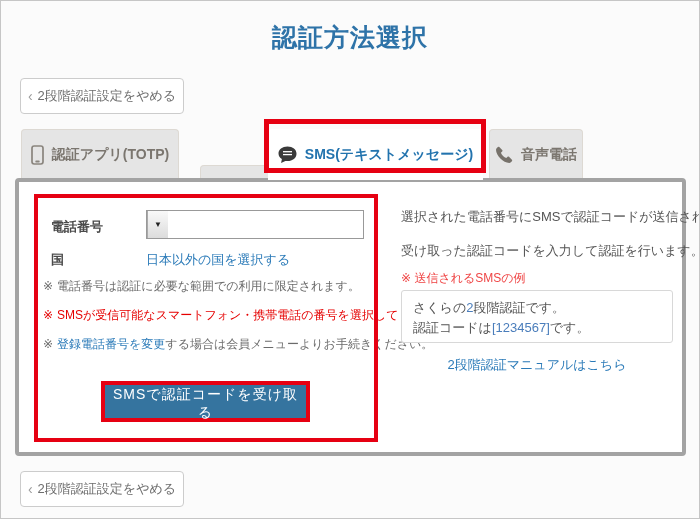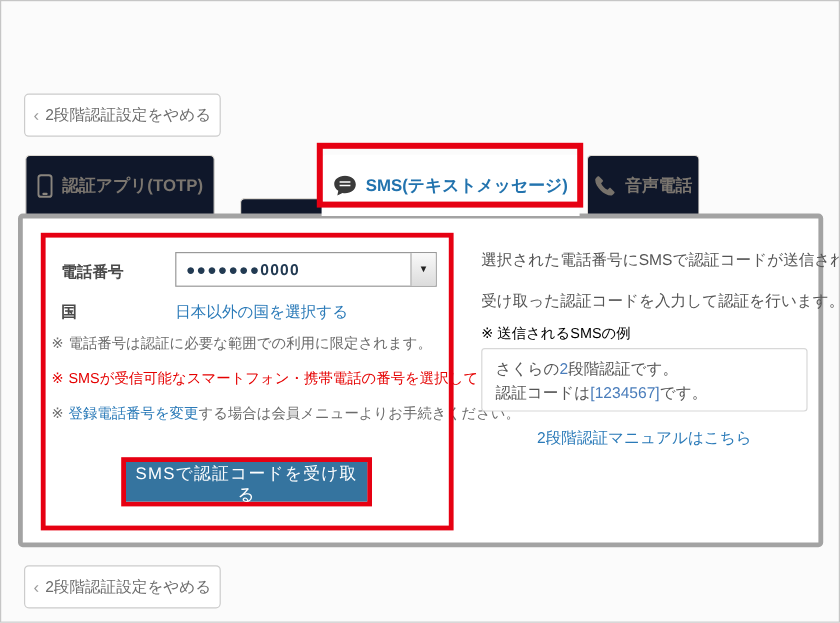--- a/index.html
+++ b/index.html
@@ -21,21 +21,21 @@
     display:flex;align-items:center;justify-content:center;
     font-size:13px;color:#6d6d6d;cursor:pointer;box-sizing:border-box;
   }
   .quit-btn.top{top:77px;}
   .quit-btn.bottom{top:470px;}
   .quit-btn .chev{color:#9a9a9a;margin-right:5px;font-size:14px;line-height:1;}
   
   .tab{
     position:absolute;top:128px;height:50px;box-sizing:border-box;
     display:flex;align-items:center;justify-content:center;gap:8px;
-    background:#0f172a;border:1px solid #ddd9d3;border-bottom:none;
+    background:#e5e5e5;border:1px solid #ddd9d3;border-bottom:none;
     border-radius:4px 4px 0 0;
     font-size:14px;font-weight:bold;color:#7b766f;cursor:pointer;
   }
   .tab svg{flex:0 0 auto;}
   .tab.t1{left:20px;width:158px;}
   .tab.t2{left:199px;width:76px;margin-top:36px;}
   .tab.t3{left:267px;width:215px;background:#fff;border:none;color:#2273ae;z-index:2;height:51px;justify-content:center;}
   .tab.t4{left:488px;width:94px;}
   .tab-frame{
     position:absolute;left:263px;top:118px;width:222px;height:54px;
@@ -80,36 +80,37 @@
     display:flex;align-items:center;justify-content:center;
   }
   .sms-btn{
     width:201px;height:33px;background:#35749f;border:none;color:#fff;
     font-size:14px;font-family:inherit;cursor:pointer;letter-spacing:1px;
   }
   
   .info-line{position:absolute;left:382px;font-size:13px;color:#555;white-space:nowrap;}
   .info1{top:26px;}
   .info2{top:60px;}
-  .example-label{position:absolute;left:382px;top:88px;font-size:12px;color:#000000;}
+  .example-label{position:absolute;left:382px;top:88px;font-size:12px;color:#ef4444;}
   .sms-box{
     position:absolute;left:382px;top:108px;width:272px;height:53px;box-sizing:border-box;
     border:1px solid #d8d8d8;border-radius:3px;background:#fff;
     padding:7px 11px;font-size:13px;color:#555;line-height:1.55;
   }
   .sms-box .num{color:#4a7dbb;}
   .manual-link{
     position:absolute;left:382px;top:174px;width:272px;text-align:center;font-size:13px;
   }
 </style>
 </head>
 <body>
 
 <div class="page">
 
+  <div class="page-title">認証方法選択</div>
 
   <div class="quit-btn top">
     <span class="chev">‹</span>
     <span>2段階認証設定をやめる</span>
   </div>
 
   <div class="tab t1">
     <span style="display:flex">
       <svg width="13" height="20" viewBox="0 0 13 20">
         <rect x="1" y="1" width="11" height="18" rx="2.2" fill="none" stroke="#8a857e" stroke-width="1.7"></rect>
@@ -151,21 +152,20 @@
 
   <div class="tab-frame"></div>
 
   <div class="panel">
 
     <div class="form-frame"></div>
 
     <div class="field-label lbl-phone">電話番号</div>
 
     <div class="select">
-      <span class="select-value">●●●●●●●0000</span>
       <span class="select-arrow">▼</span>
     </div>
 
     <div class="field-label lbl-country">国</div>
     <a class="link country-link">日本以外の国を選択する</a>
 
     <div class="note note1">
       <span class="marker">※</span><span>電話番号は認証に必要な範囲での利用に限定されます。</span>
     </div>
 

